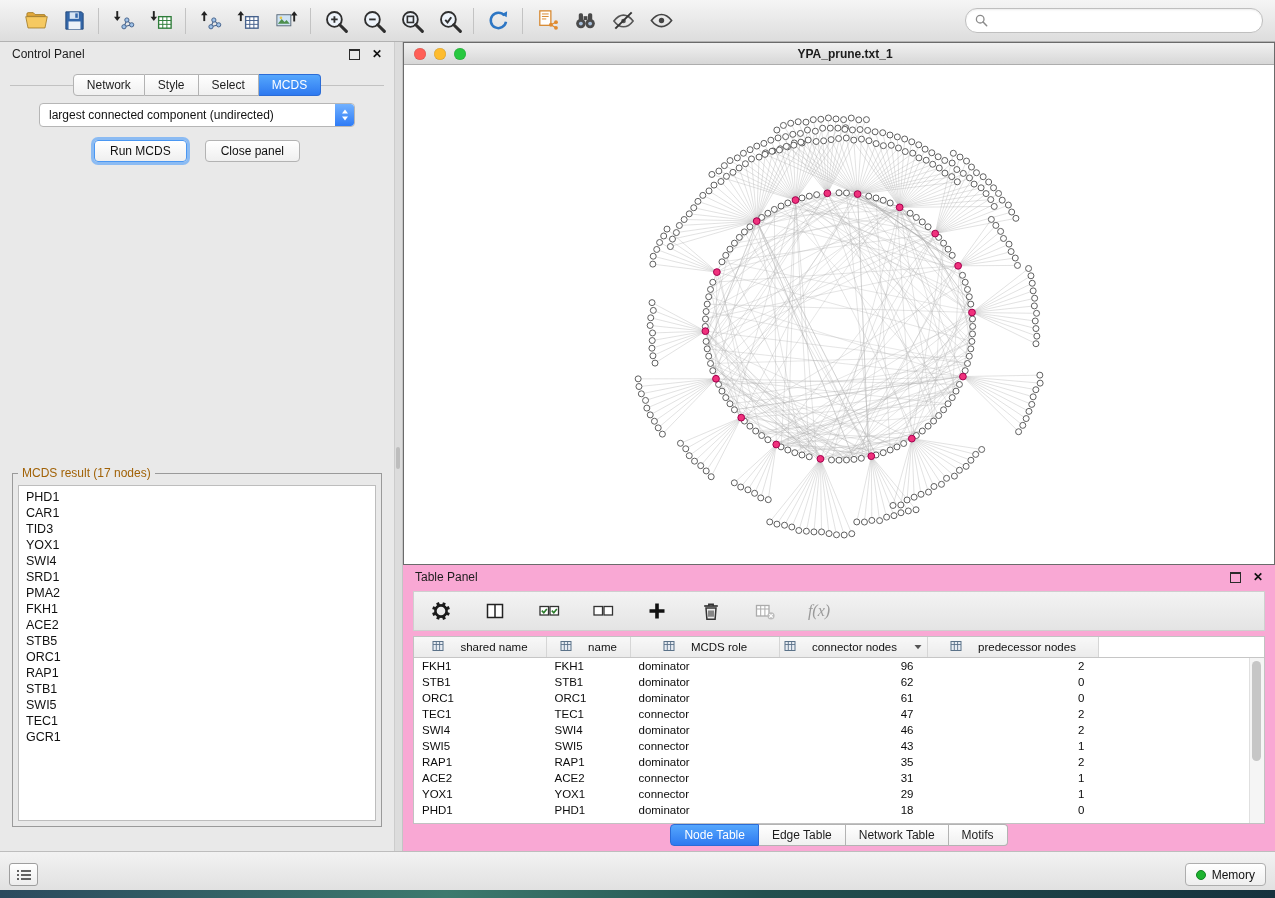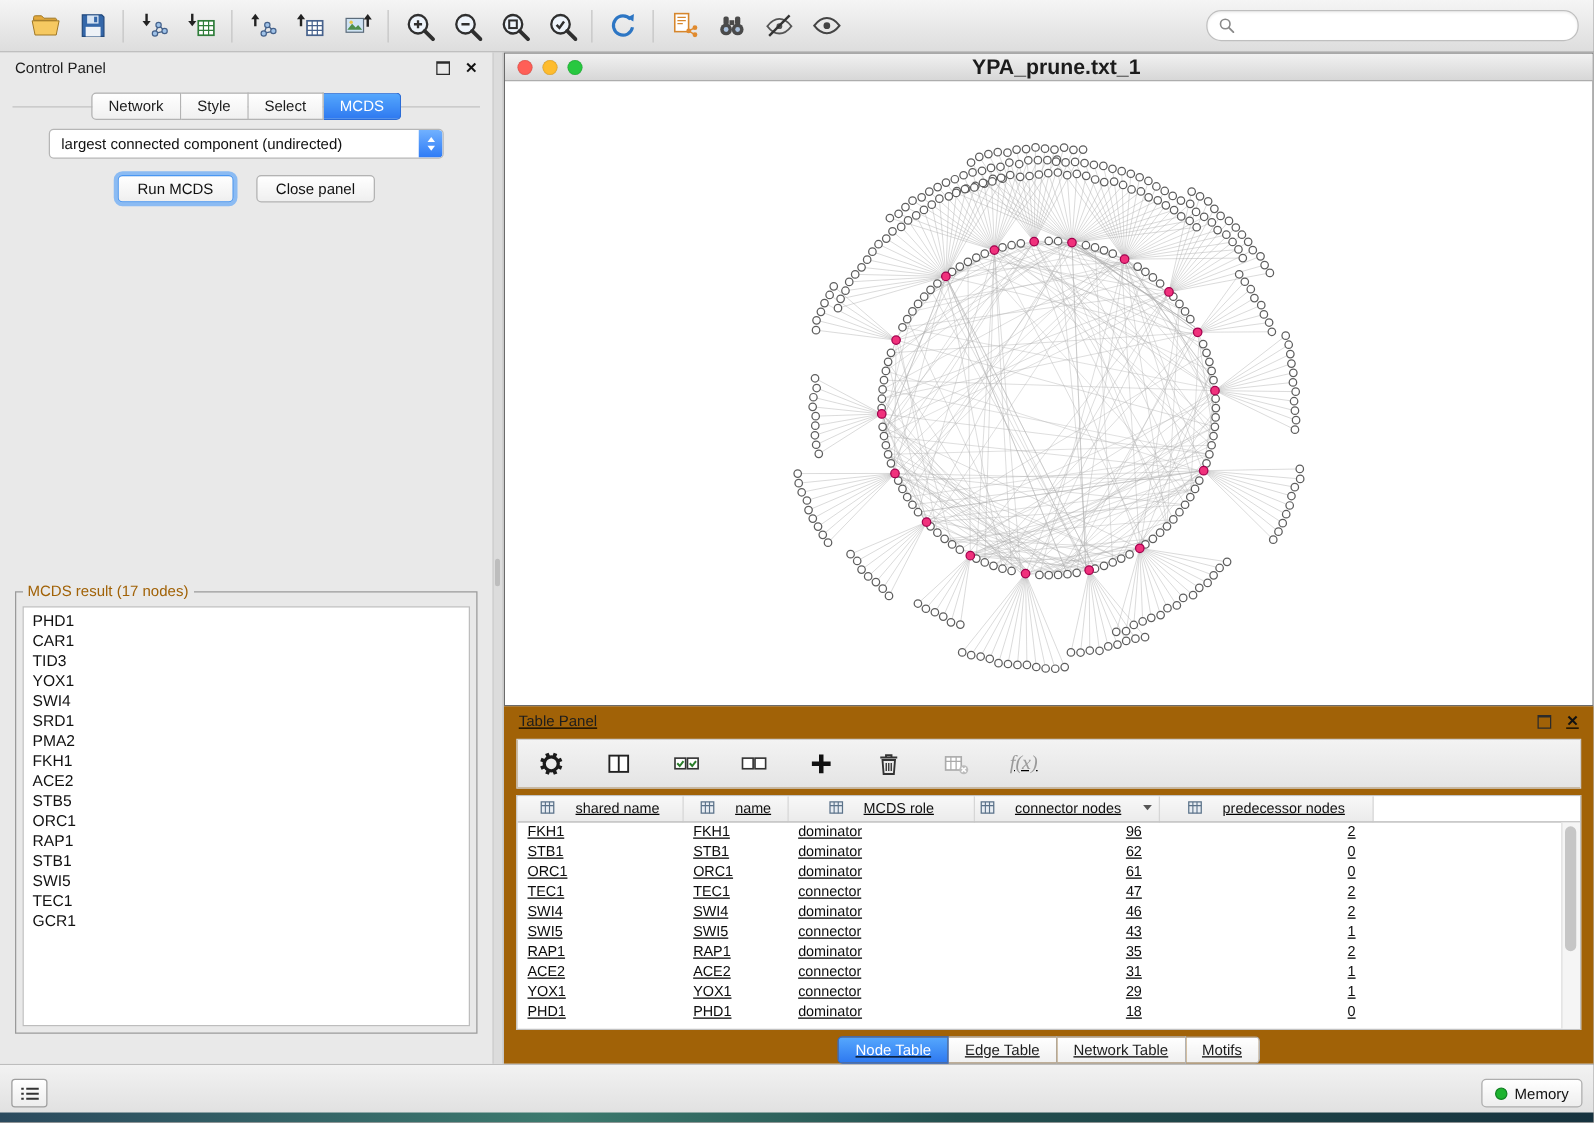--- a/index.html
+++ b/index.html
@@ -47,45 +47,45 @@
   
   #v-divider{width:7px;flex:0 0 7px;background:#dcdcdc;border-left:1px solid #cscsc;border-left:1px solid #cccccc;border-right:1px solid #c4c4c4;position:relative;}
   #v-divider .grip{position:absolute;top:405px;left:1px;width:4px;height:22px;background:#bdbdbd;border-radius:2px;}
 
   
   #right-side{flex:1;display:flex;flex-direction:column;min-width:0;background:#e9e9e9;}
   #network-window{height:523px;flex:0 0 523px;background:#ffffff;border:1px solid #6b6b6b;display:flex;flex-direction:column;box-sizing:border-box;}
   .win-titlebar{height:21px;flex:0 0 21px;background:linear-gradient(#f1f1f1,#d7d7d7);border-bottom:1px solid #adadad;display:flex;align-items:center;position:relative;}
   .traffic{display:flex;gap:8px;padding-left:10px;z-index:2;}
   .light{width:12px;height:12px;border-radius:50%;box-shadow:inset 0 0 1px rgba(0,0,0,.4);}
-  .win-title{position:absolute;left:12px;right:0;text-align:center;font-size:17px;font-weight:bold;color:#1c1c1c;}
+  .win-title{position:absolute;left:12px;right:0;text-align:center;font-size:12px;font-weight:bold;color:#1c1c1c;}
   #network-svg{flex:1;width:100%;height:100%;display:block;}
 
   
-  #table-panel{flex:1;display:flex;flex-direction:column;min-height:0;background:#a16207;text-decoration:underline;}
+  #table-panel{flex:1;display:flex;flex-direction:column;min-height:0;background:#f9a8d4;}
   .table-toolbar{height:38px;flex:0 0 38px;margin:2px 10px 0;background:linear-gradient(#f3f3f3,#e4e4e4);border:1px solid #cfcfcf;display:flex;align-items:center;gap:24px;padding:0 12px;}
   .tt-btn{width:30px;height:30px;display:flex;align-items:center;justify-content:center;}
   .tt-btn svg{width:22px;height:22px;display:block;}
   .fx-label{font-family:"Liberation Serif",serif;font-style:italic;font-size:16px;color:#9a9a9a;}
   .table-wrap{flex:1;margin:5px 10px 0;background:#ffffff;border:1px solid #c2c2c2;position:relative;overflow:hidden;}
   table{border-collapse:collapse;width:100%;table-layout:fixed;font-size:11.5px;}
   thead th{background:linear-gradient(#f8f8f8,#ebebeb);border-right:1px solid #d6d6d6;border-bottom:1px solid #c6c6c6;font-weight:normal;height:20px;padding:0;color:#111;}
   thead th.empty{background:#ffffff;border-right:none;}
   .th-inner{display:flex;align-items:center;justify-content:center;gap:16px;}
   .th-inner svg{flex:0 0 auto;}
   tbody td{height:16px;line-height:16px;padding:0 8px;white-space:nowrap;overflow:hidden;color:#0c0c0c;}
   tbody td.num{text-align:right;padding-right:14px;}
   th:nth-child(1),td:nth-child(1){width:132px;}
   th:nth-child(2),td:nth-child(2){width:83px;}
   th:nth-child(3),td:nth-child(3){width:148px;}
   th:nth-child(4),td:nth-child(4){width:147px;}
   th:nth-child(5),td:nth-child(5){width:170px;}
   .vscroll{position:absolute;top:21px;right:0;bottom:0;width:14px;background:#f5f5f5;border-left:1px solid #e0e0e0;}
   .vthumb{margin:3px 2px 0;width:9px;height:100px;background:#c6c6c6;border-radius:5px;}
-  .bottom-tabs-wrap{flex:0 0 27px;display:flex;justify-content:center;align-items:flex-end;}
+  .bottom-tabs-wrap{flex:0 0 27px;display:flex;justify-content:center;align-items:flex-start;}
 
   
   #status-bar{height:30px;flex:0 0 30px;background:linear-gradient(#f2f2f2,#e1e1e1);border-top:1px solid #bdbdbd;display:flex;align-items:flex-end;padding:4px 9px;}
   #panels-btn{width:27px;height:21px;border:1px solid #9e9e9e;border-radius:3px;background:linear-gradient(#ffffff,#ededed);display:flex;align-items:center;justify-content:center;}
   #memory-btn{margin-left:auto;height:21px;border:1px solid #aeaeae;border-radius:4px;background:linear-gradient(#ffffff,#eeeeee);display:flex;align-items:center;gap:6px;padding:0 10px;font-size:12px;color:#111;}
   .mem-dot{width:10px;height:10px;border-radius:50%;background:#1db32f;border:1px solid #128223;box-sizing:border-box;}
   #desktop-sliver{height:8px;flex:0 0 8px;background:linear-gradient(90deg,#2b4a5e,#3c7a6e 35%,#23504f 60%,#16323e);}
 </style>
 </head>
 <body>

